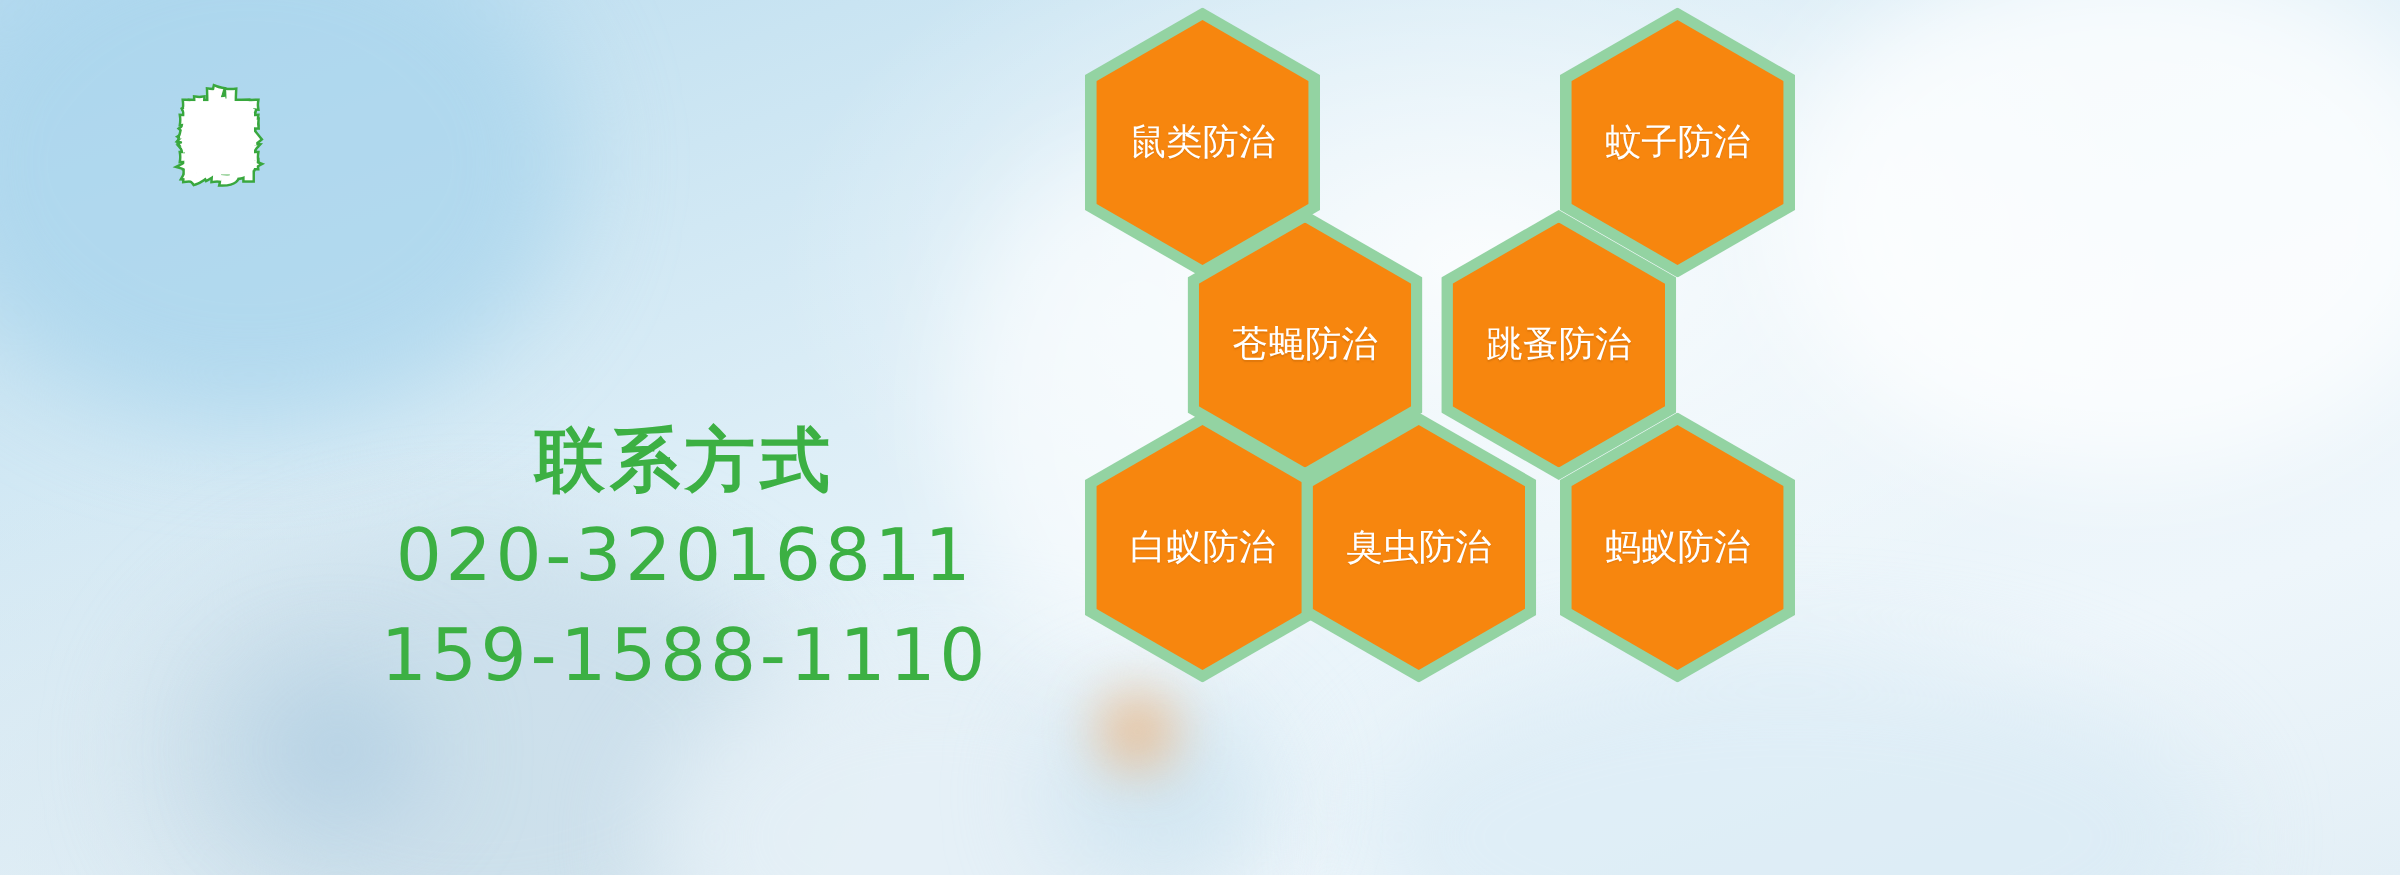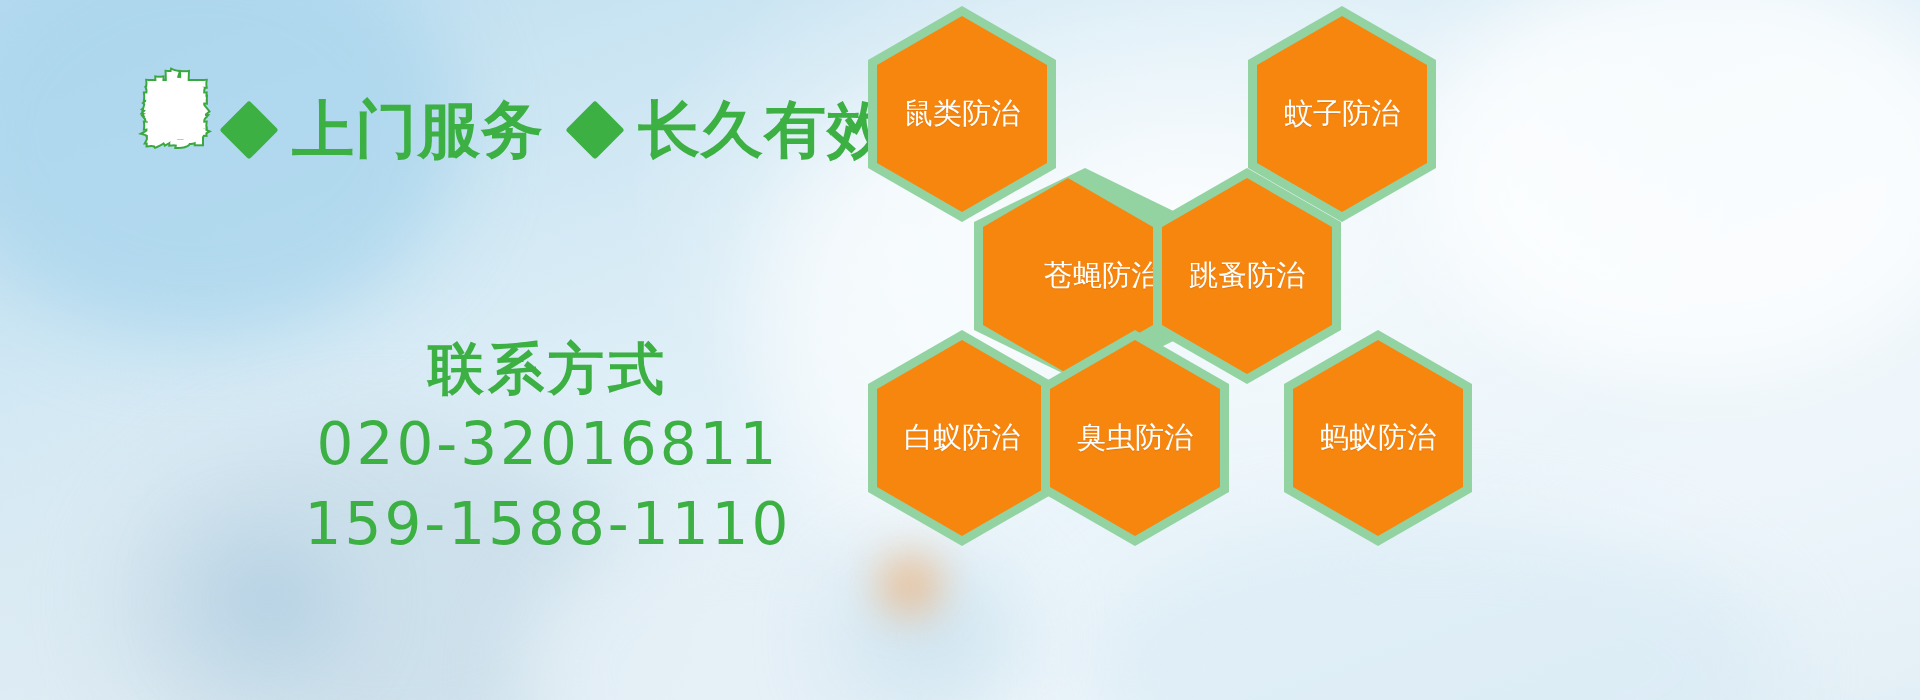--- a/index.html
+++ b/index.html
@@ -82,26 +82,26 @@
     position:relative;z-index:2;color:#ffffff;font-size:29px;font-weight:normal;
     letter-spacing:0px;white-space:nowrap;
     font-family:"DejaVu Sans","Liberation Sans",sans-serif;
     text-shadow:0 1px 1px rgba(180,95,10,0.35);
   }
   
   .hex.p0{left:8px;  top:6px;}
   .hex.p1{left:198px;top:6px;}
   .hex.p2{left:388px;top:6px;}
   
-  .hex.p3{left:114px;top:168px;padding-left:34px;}
+  .hex.p3{left:90px;top:168px;}
   .hex.p4{left:293px;top:168px;}
   
   .hex.p5{left:8px;  top:330px;}
   .hex.p6{left:181px;top:330px;}
-  .hex.p7{left:388px;top:330px;margin-left:36px;}
+  .hex.p7{left:388px;top:330px;}
 </style>
 </head>
 <body>
 
 <div id="banner">
 
   <div class="blob b1"></div>
   <div class="blob b2"></div>
   <div class="blob b3"></div>
   <div class="blob b4"></div>
@@ -109,31 +109,20 @@
   <div class="blob b6"></div>
   <div class="blob b7"></div>
   <div class="blob b8"></div>
   <div class="blob b9"></div>
 
   <div id="vertical-headline">专业有害生物防治服务</div>
 
   <div id="slogan">
 
 
-    <div class="slogan-row">
-      <div class="slogan-item">
-        <span class="diamond"></span>
-        <span class="slogan-text">上门服务</span>
-      </div>
-      <span class="gap"></span>
-      <div class="slogan-item">
-        <span class="diamond"></span>
-        <span class="slogan-text">长久有效</span>
-      </div>
-    </div>
 
   </div>
 
   <div id="contact">
     <div id="contact-title">联系方式</div>
     <div class="phone">020-32016811</div>
     <div class="phone">159-1588-1110</div>
   </div>
 
   <div id="honeycomb">

